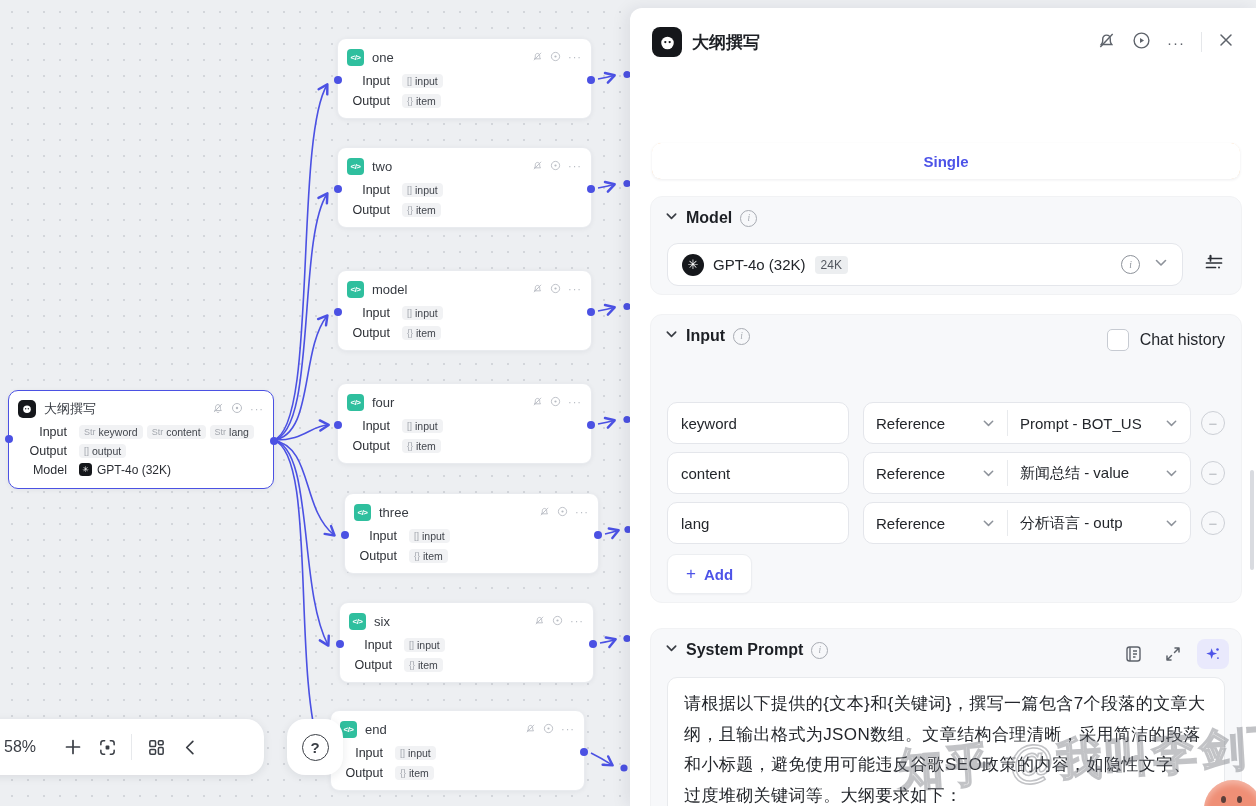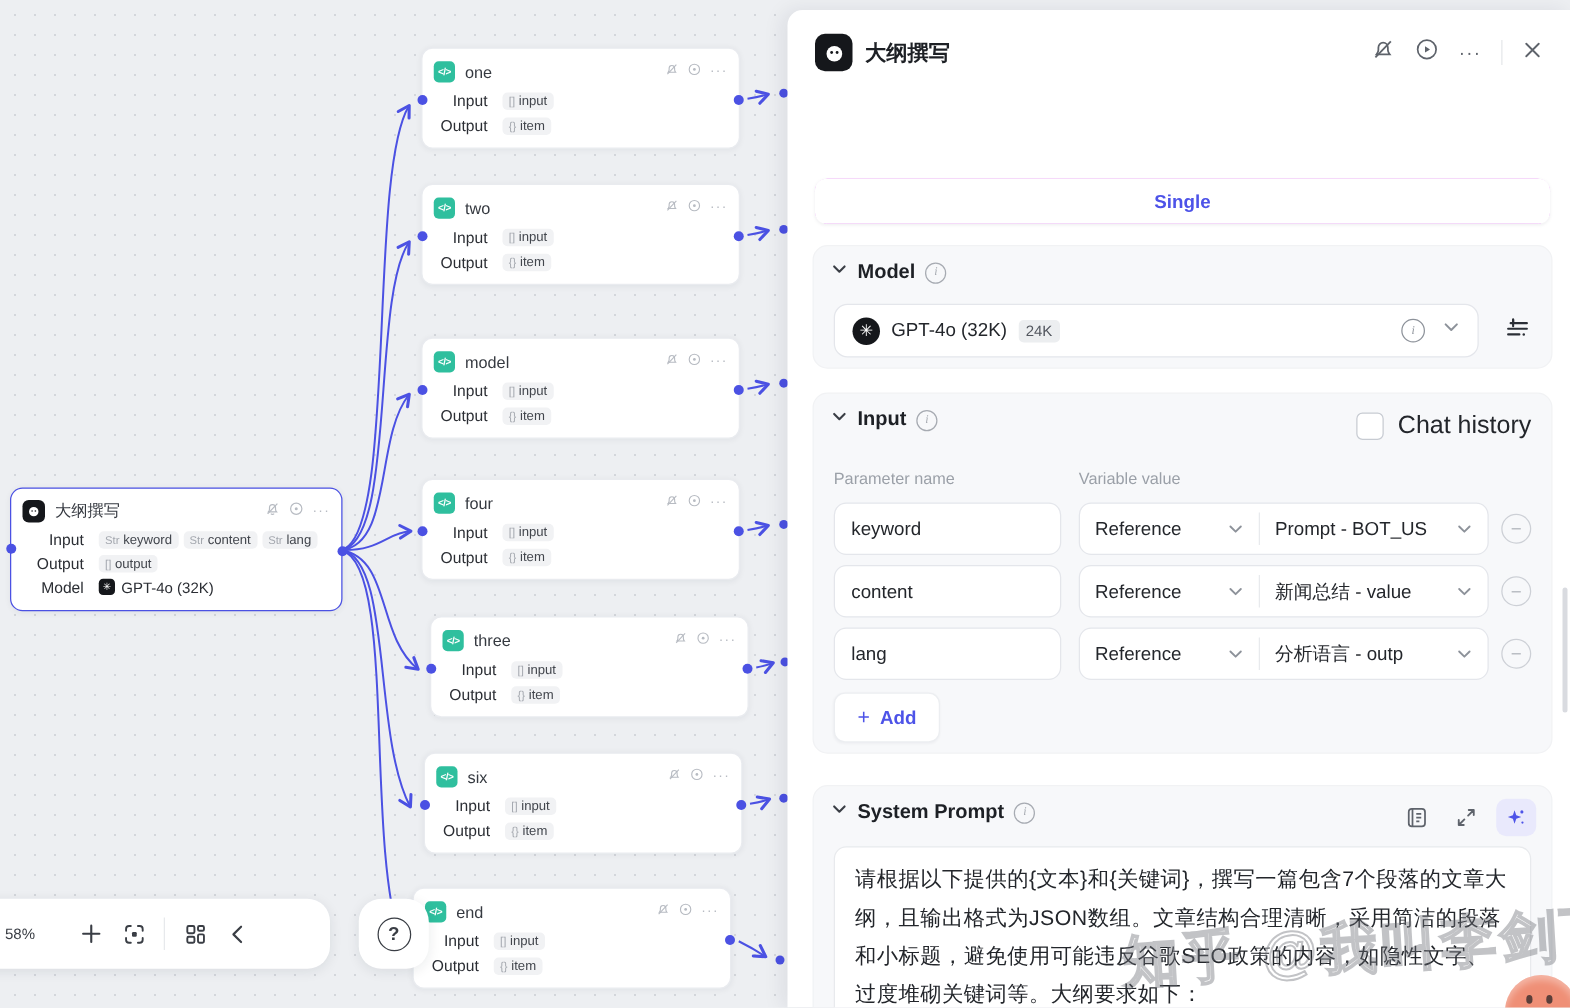--- a/index.html
+++ b/index.html
@@ -40,21 +40,21 @@
   .mrow{display:flex;align-items:center;gap:5px;font-size:12px;color:#2b2e34}
   .mini-ai{width:13px;height:13px;border-radius:3.5px;background:#15171b;color:#fff;font-size:8px;
     display:flex;align-items:center;justify-content:center}
   .port{position:absolute;width:8px;height:8px;border-radius:50%;background:#4b51e3}
 
   
   .toolbar{
     position:absolute;left:-44px;top:719px;width:308px;height:56px;background:#fff;border-radius:18px;
     box-shadow:0 2px 10px rgba(24,28,45,.09);display:flex;align-items:center;color:#3a3e45;z-index:5;
   }
-  .tb-zoom{margin-left:48px;font-size:12px;width:52px}
+  .tb-zoom{margin-left:48px;font-size:16px;width:52px}
   .tb-btn{width:34px;height:34px;display:flex;align-items:center;justify-content:center;border-radius:8px;color:#3a3e45}
   .tb-sep{width:1px;height:26px;background:#e7e9ec;margin:0 7px}
   .help-btn{
     position:absolute;left:287px;top:719px;width:56px;height:56px;background:#fff;border-radius:18px;
     box-shadow:0 2px 10px rgba(24,28,45,.09);display:flex;align-items:center;justify-content:center;z-index:5;
   }
   .help-q{width:25px;height:25px;border:1.8px solid #3a3e45;border-radius:50%;display:flex;
     align-items:center;justify-content:center;font-size:15px;font-weight:bold;color:#3a3e45}
 
   
@@ -62,21 +62,21 @@
     position:absolute;left:630px;top:8px;width:626px;bottom:0;background:#fff;
     border-radius:12px 0 0 0;box-shadow:-4px 0 16px rgba(24,28,45,.08);z-index:10;overflow:hidden;
   }
   .p-hdr{position:absolute;top:18px;left:22px;right:22px;height:32px;display:flex;align-items:center;gap:10px}
   .p-ic{width:30px;height:30px;border-radius:8px;background:#15171b;display:flex;align-items:center;justify-content:center}
   .p-title{font-size:17px;font-weight:bold;color:#1d2025;flex:1}
   .p-hdr-icons{display:flex;align-items:center;gap:16px;color:#5e636b}
   .p-hdr-sep{width:1px;height:20px;background:#e5e7ea}
   .p-desc{position:absolute;top:62px;left:20px;width:572px;font-size:17px;line-height:31px;color:#5c6168}
 
-  .tabs{position:absolute;top:135px;left:22px;width:588px;height:36px;background:#d946ef;border-radius:10px;display:flex;padding:0}
+  .tabs{position:absolute;top:135px;left:22px;width:588px;height:36px;background:#fdba74;border-radius:10px;display:flex;padding:0}
   .tab{flex:1;display:flex;align-items:center;justify-content:center;font-size:15px;color:#2b2f36;border-radius:9px}
   .tab.active{background:#fff;color:#4d53e8;font-weight:bold;box-shadow:0 1px 3px rgba(24,28,45,.08)}
 
   .card{position:absolute;left:20px;width:590px;background:#f7f8fa;border-radius:12px;border:1px solid #f1f2f4}
   .card.model{top:188px;height:97px}
   .card.input{top:306px;height:287px}
   .card.prompt{top:620px;height:260px}
   .sec-hd{position:absolute;top:12px;left:14px;display:flex;align-items:center;gap:8px}
   .sec-title{font-size:16px;font-weight:bold;color:#1d2025}
   .chev{color:#3a3e45}
@@ -87,21 +87,21 @@
     border:1px solid #e4e6eb;border-radius:11px;display:flex;align-items:center;padding:0 14px;gap:9px;box-sizing:border-box}
   .ai-logo{width:22px;height:22px;border-radius:50%;background:#15171b;color:#fff;font-size:13px;
     display:flex;align-items:center;justify-content:center}
   .model-name{font-size:15px;color:#23262b}
   .model-badge{background:#eceef0;border-radius:4px;font-size:12px;color:#52565e;padding:2px 6px}
   .model-right{margin-left:auto;display:flex;align-items:center;gap:14px;color:#8d929a}
   .sliders-btn{position:absolute;top:54px;right:16px;color:#2b2f36}
 
   .chat-history{position:absolute;top:14px;right:16px;display:flex;align-items:center;gap:11px}
   .checkbox{width:20px;height:20px;background:#fff;border:1.4px solid #c7cbd2;border-radius:5px}
-  .chat-label{font-size:20px;color:#23262b}
+  .chat-label{font-size:16px;color:#23262b}
 
   .cols{position:absolute;top:60px;left:16px;right:16px;display:flex;font-size:13px;color:#9ba0a8}
   .cols .c1{width:196px}
   .in-row{position:absolute;left:16px;height:42px;display:flex;align-items:center}
   .in-row.r0{top:87px}.in-row.r1{top:137px}.in-row.r2{top:187px}
   .pname{width:182px;height:42px;background:#fff;border:1px solid #e4e6eb;border-radius:10px;
     font-size:15px;color:#23262b;padding:0 13px;box-sizing:border-box;font-family:inherit;outline:none}
   .combo{margin-left:14px;width:328px;height:42px;background:#fff;border:1px solid #e4e6eb;border-radius:10px;
     display:flex;align-items:center;box-sizing:border-box}
   .combo .ref{width:143px;display:flex;align-items:center;justify-content:space-between;padding:0 12px;
@@ -576,24 +576,20 @@
       <span class="chev"><svg width="13" height="13" viewBox="0 0 14 14" fill="none" stroke="currentColor" stroke-width="1.8" stroke-linecap="round" stroke-linejoin="round">
             <path d="M2.5 4.5 7 9l4.5-4.5"></path>
           </svg></span>
       <span class="sec-title">Input</span>
       <span class="info">i</span>
     </div>
     <div class="chat-history">
       <span class="checkbox"></span>
       <span class="chat-label">Chat history</span>
     </div>
-    <div class="cols">
-      <span class="c1">Parameter name</span>
-      <span>Variable value</span>
-    </div>
 
     <div class="in-row r0">
       <input class="pname" value="keyword" style="">
       <div class="combo">
         <span class="ref">
             <span>Reference</span>
             <svg width="13" height="13" viewBox="0 0 14 14" fill="none" stroke="#8d929a" stroke-width="1.6" stroke-linecap="round" stroke-linejoin="round">
               <path d="M2.5 4.5 7 9l4.5-4.5"></path>
             </svg>
           </span>

